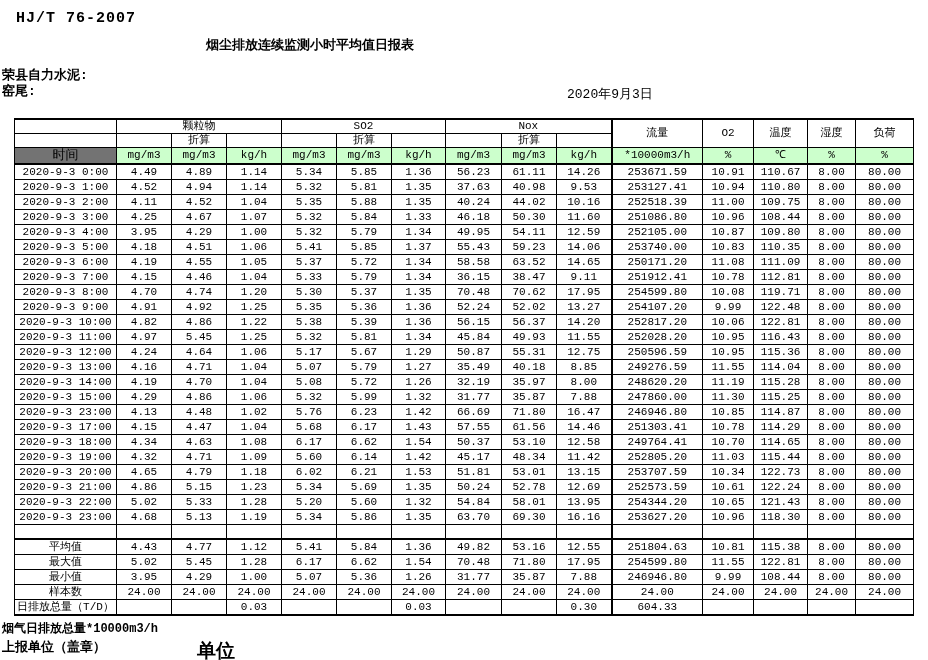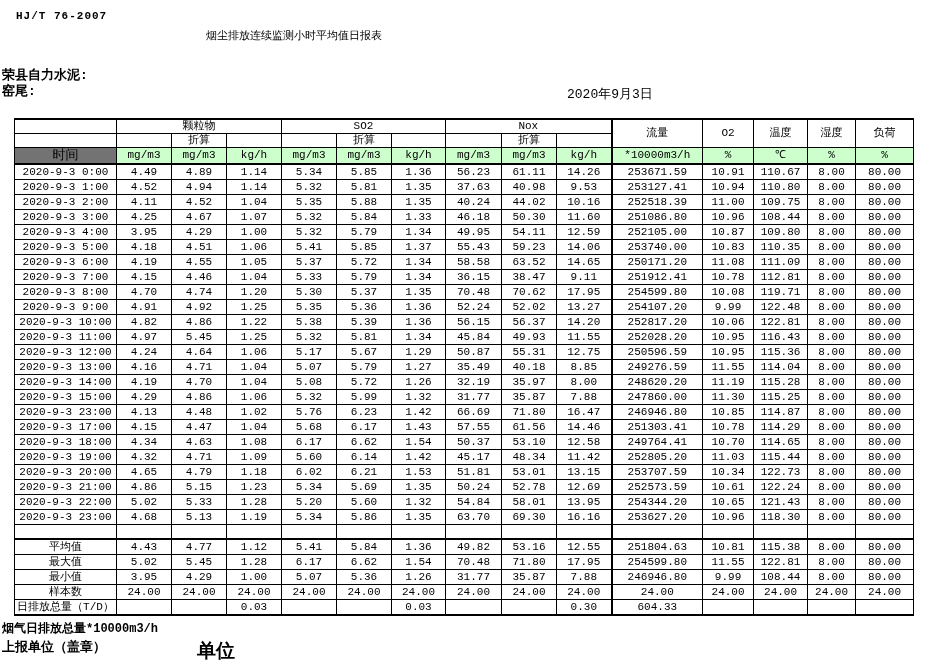--- a/index.html
+++ b/index.html
@@ -2,22 +2,22 @@
 <html><head>
 <meta charset="utf-8">
 <style>
   html,body{margin:0;padding:0;}
   body{
     width:928px;height:660px;background:#ffffff;color:#000;
     font-family:"Liberation Mono","DejaVu Sans Mono",monospace;
     position:relative;overflow:hidden;
   }
   .abs{position:absolute;white-space:nowrap;}
-  .doc-standard{left:16px;top:10px;font-size:11px;font-weight:bold;letter-spacing:1px;}
-  .doc-title{left:206px;top:28px;font-size:11px;font-weight:normal;}
+  .doc-standard{left:16px;top:10px;font-size:15px;font-weight:bold;letter-spacing:1px;}
+  .doc-title{left:206px;top:36px;font-size:13px;font-weight:bold;}
   .doc-company{left:2px;top:66px;font-size:13px;font-weight:bold;}
   .doc-kiln{left:2px;top:82px;font-size:13px;font-weight:bold;}
   .doc-date{left:567px;top:85px;font-size:13px;}
   .footer-note{left:2px;top:620px;font-size:12px;font-weight:bold;}
   .footer-report-unit{left:2px;top:638px;font-size:13px;font-weight:bold;}
   .footer-unit{left:197px;top:638px;font-size:19px;font-weight:bold;}
 
   table.report{
     position:absolute;left:14px;top:118px;width:899px;
     border-collapse:collapse;table-layout:fixed;

